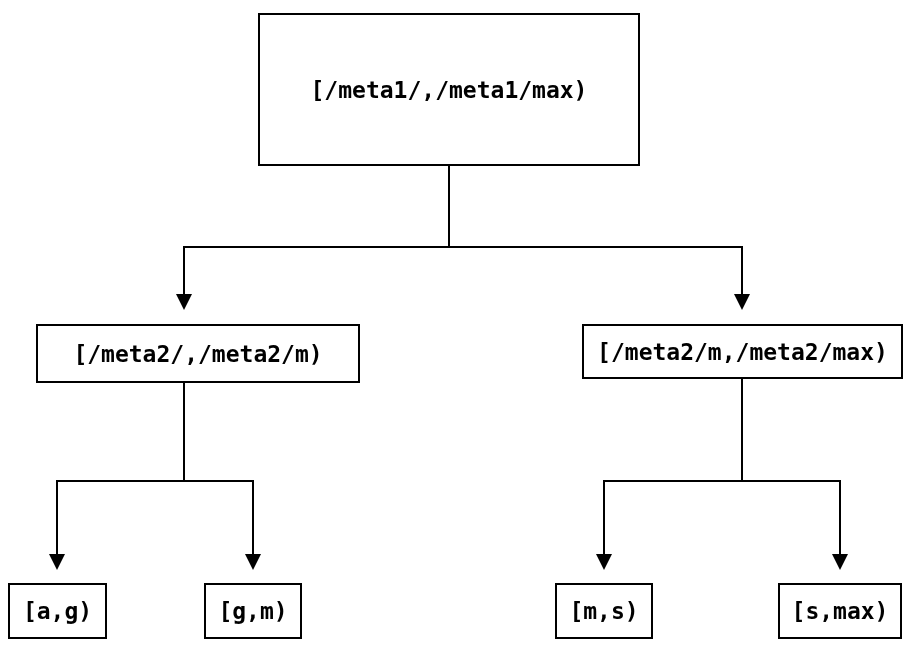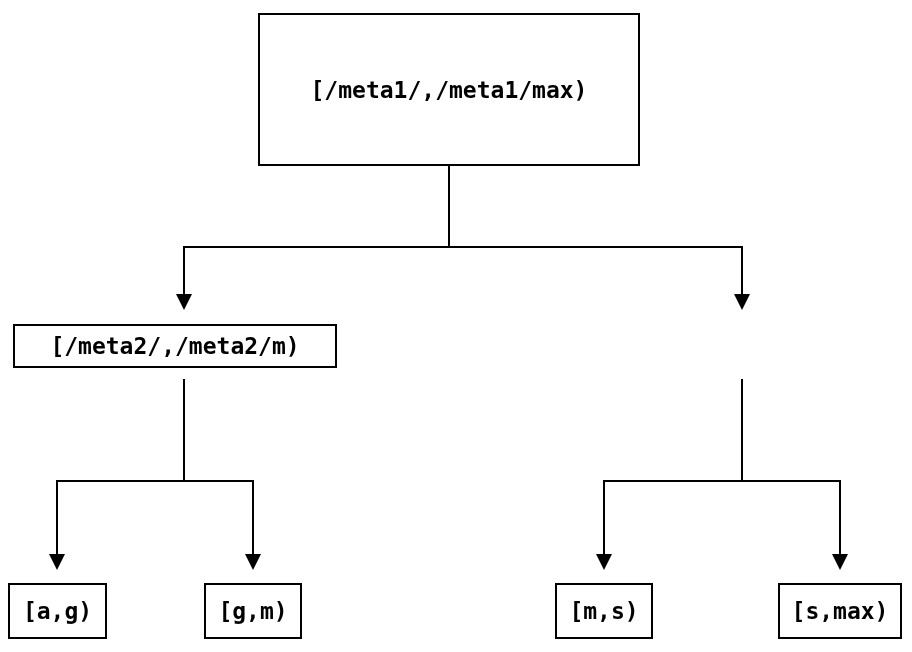--- a/index.html
+++ b/index.html
@@ -42,21 +42,21 @@
   .node-label {
     font-family: "DejaVu Sans Mono", monospace;
     font-weight: 700;
     font-size: 23px;
     color: #000000;
     white-space: nowrap;
     letter-spacing: 0;
   }
   
   .node-root       { left: 258px; top: 13px;  width: 382px; height: 153px; }
-  .node-meta2-low  { left: 13px;  top: 324px; width: 324px; height: 44px;  }
+  .node-meta2-low  { left: 36px;  top: 324px; width: 324px; height: 59px;  }
   .node-meta2-high { left: 582px; top: 324px; width: 321px; height: 55px;  }
   .node-leaf-ag    { left: 8px;   top: 583px; width: 99px;  height: 56px;  }
   .node-leaf-gm    { left: 204px; top: 583px; width: 98px;  height: 56px;  }
   .node-leaf-ms    { left: 555px; top: 583px; width: 98px;  height: 56px;  }
   .node-leaf-smax  { left: 778px; top: 583px; width: 124px; height: 56px;  }
 </style>
 </head>
 <body>
 
 <div class="canvas">
@@ -92,20 +92,23 @@
   </svg>
 
   <div class="node node-root">
     <span class="node-label">[/meta1/,/meta1/max)</span>
   </div>
 
   <div class="node node-meta2-low">
     <span class="node-label">[/meta2/,/meta2/m)</span>
   </div>
 
+  <div class="node node-meta2-high">
+    <span class="node-label">[/meta2/m,/meta2/max)</span>
+  </div>
 
   <div class="node node-leaf-ag">
     <span class="node-label">[a,g)</span>
   </div>
 
   <div class="node node-leaf-gm">
     <span class="node-label">[g,m)</span>
   </div>
 
   <div class="node node-leaf-smax">

